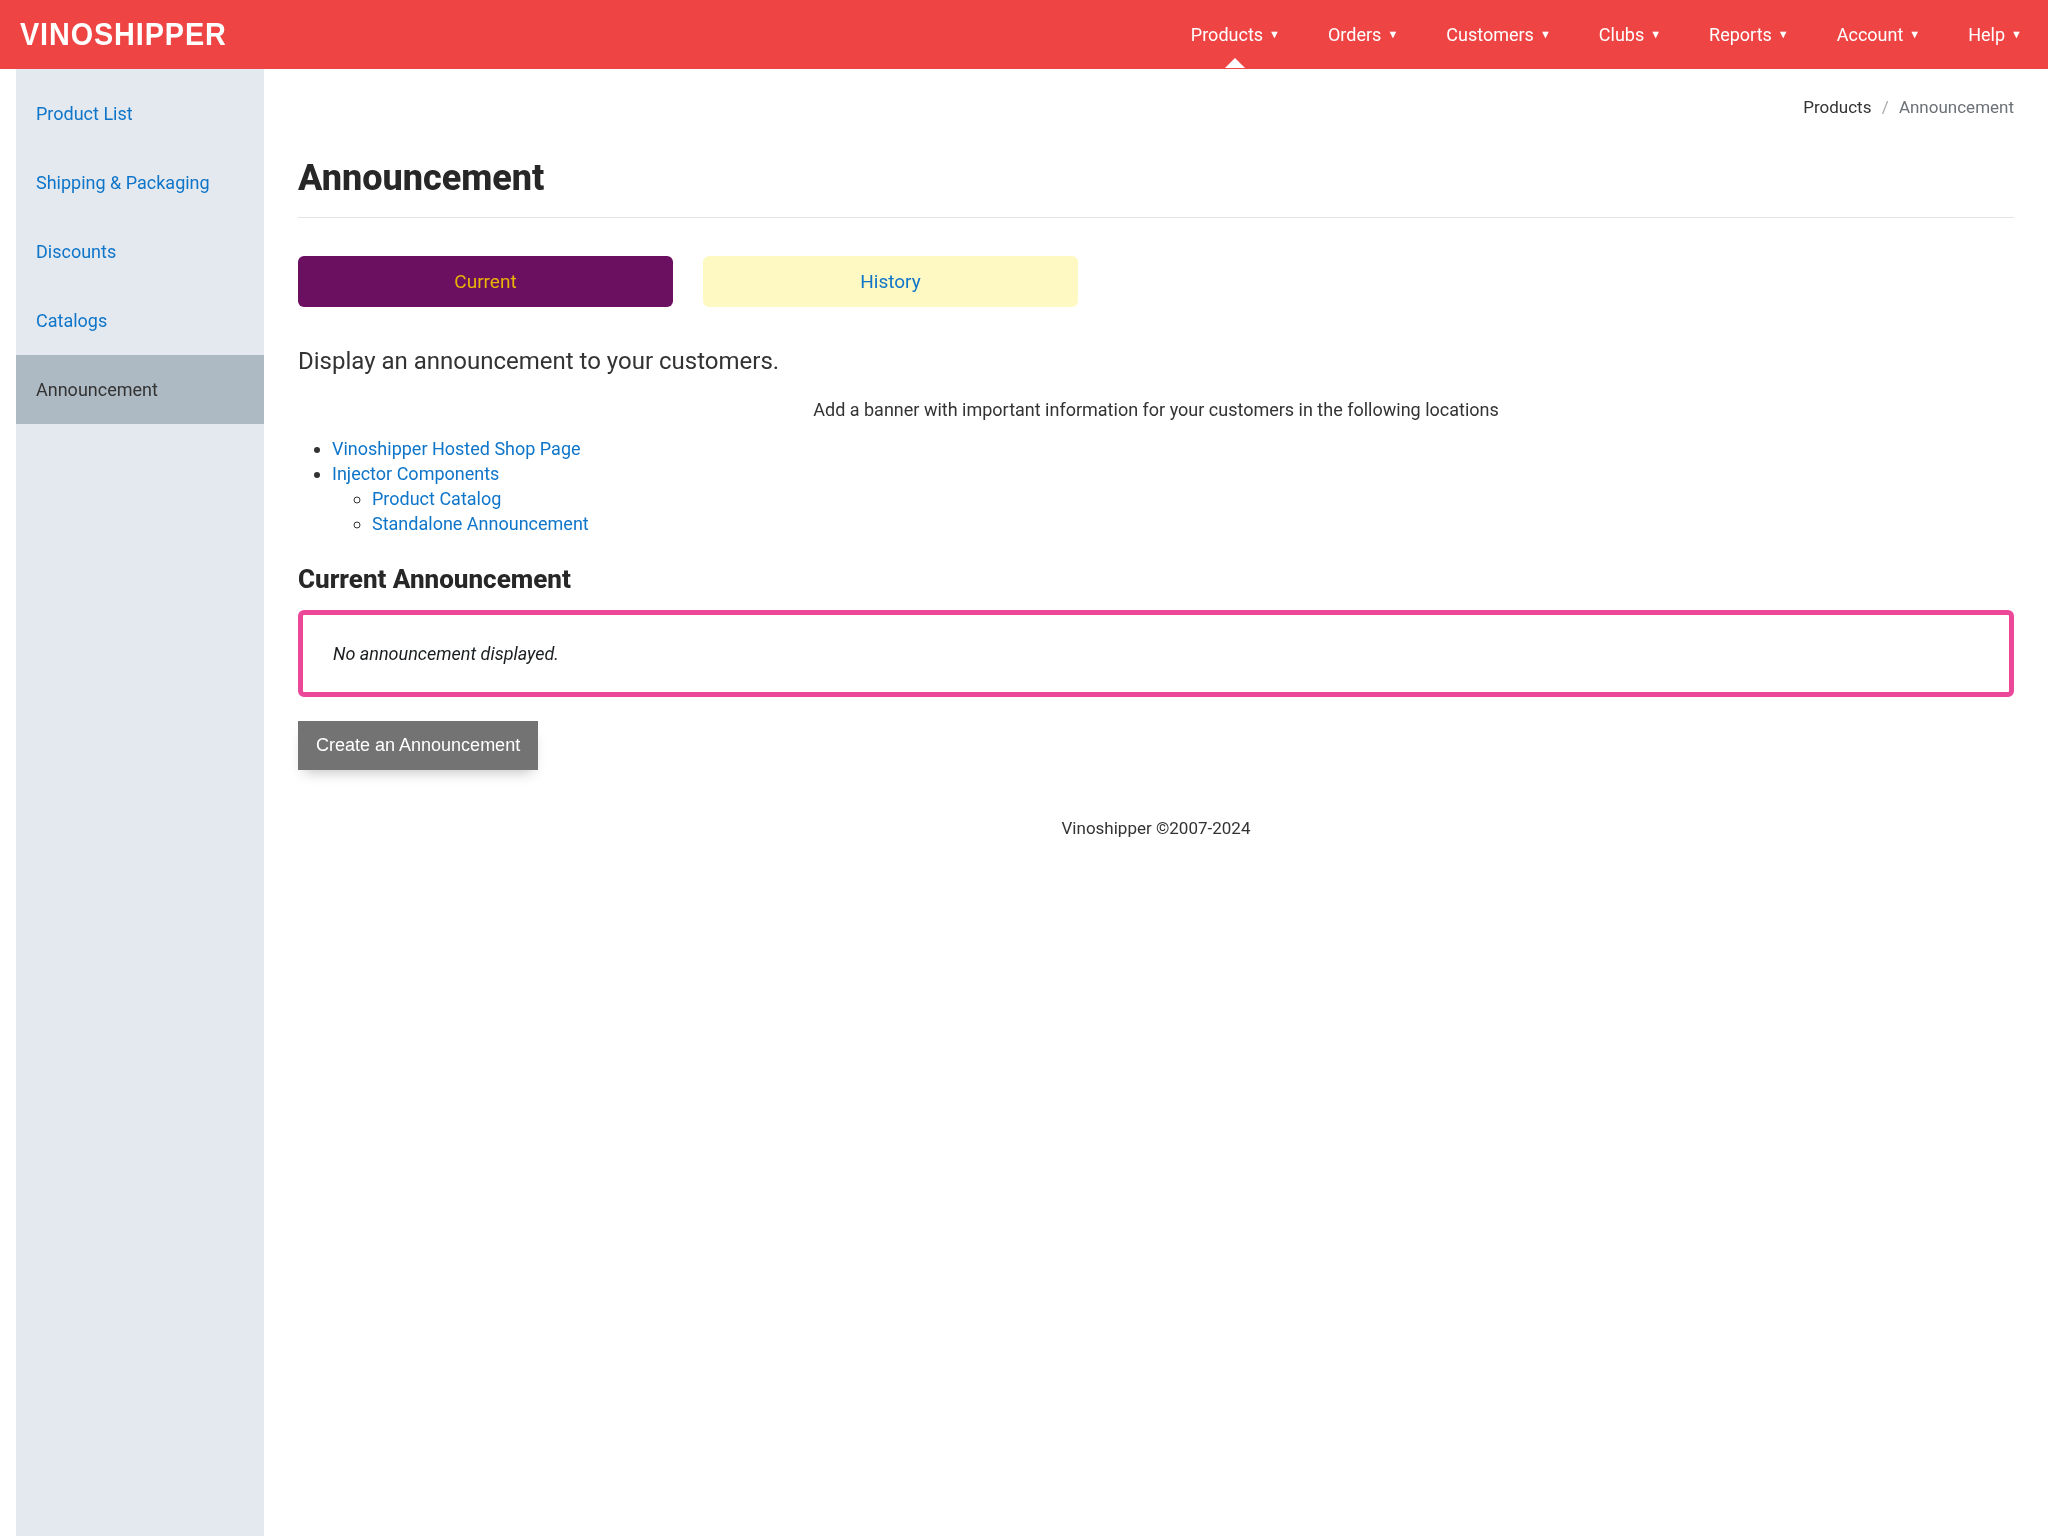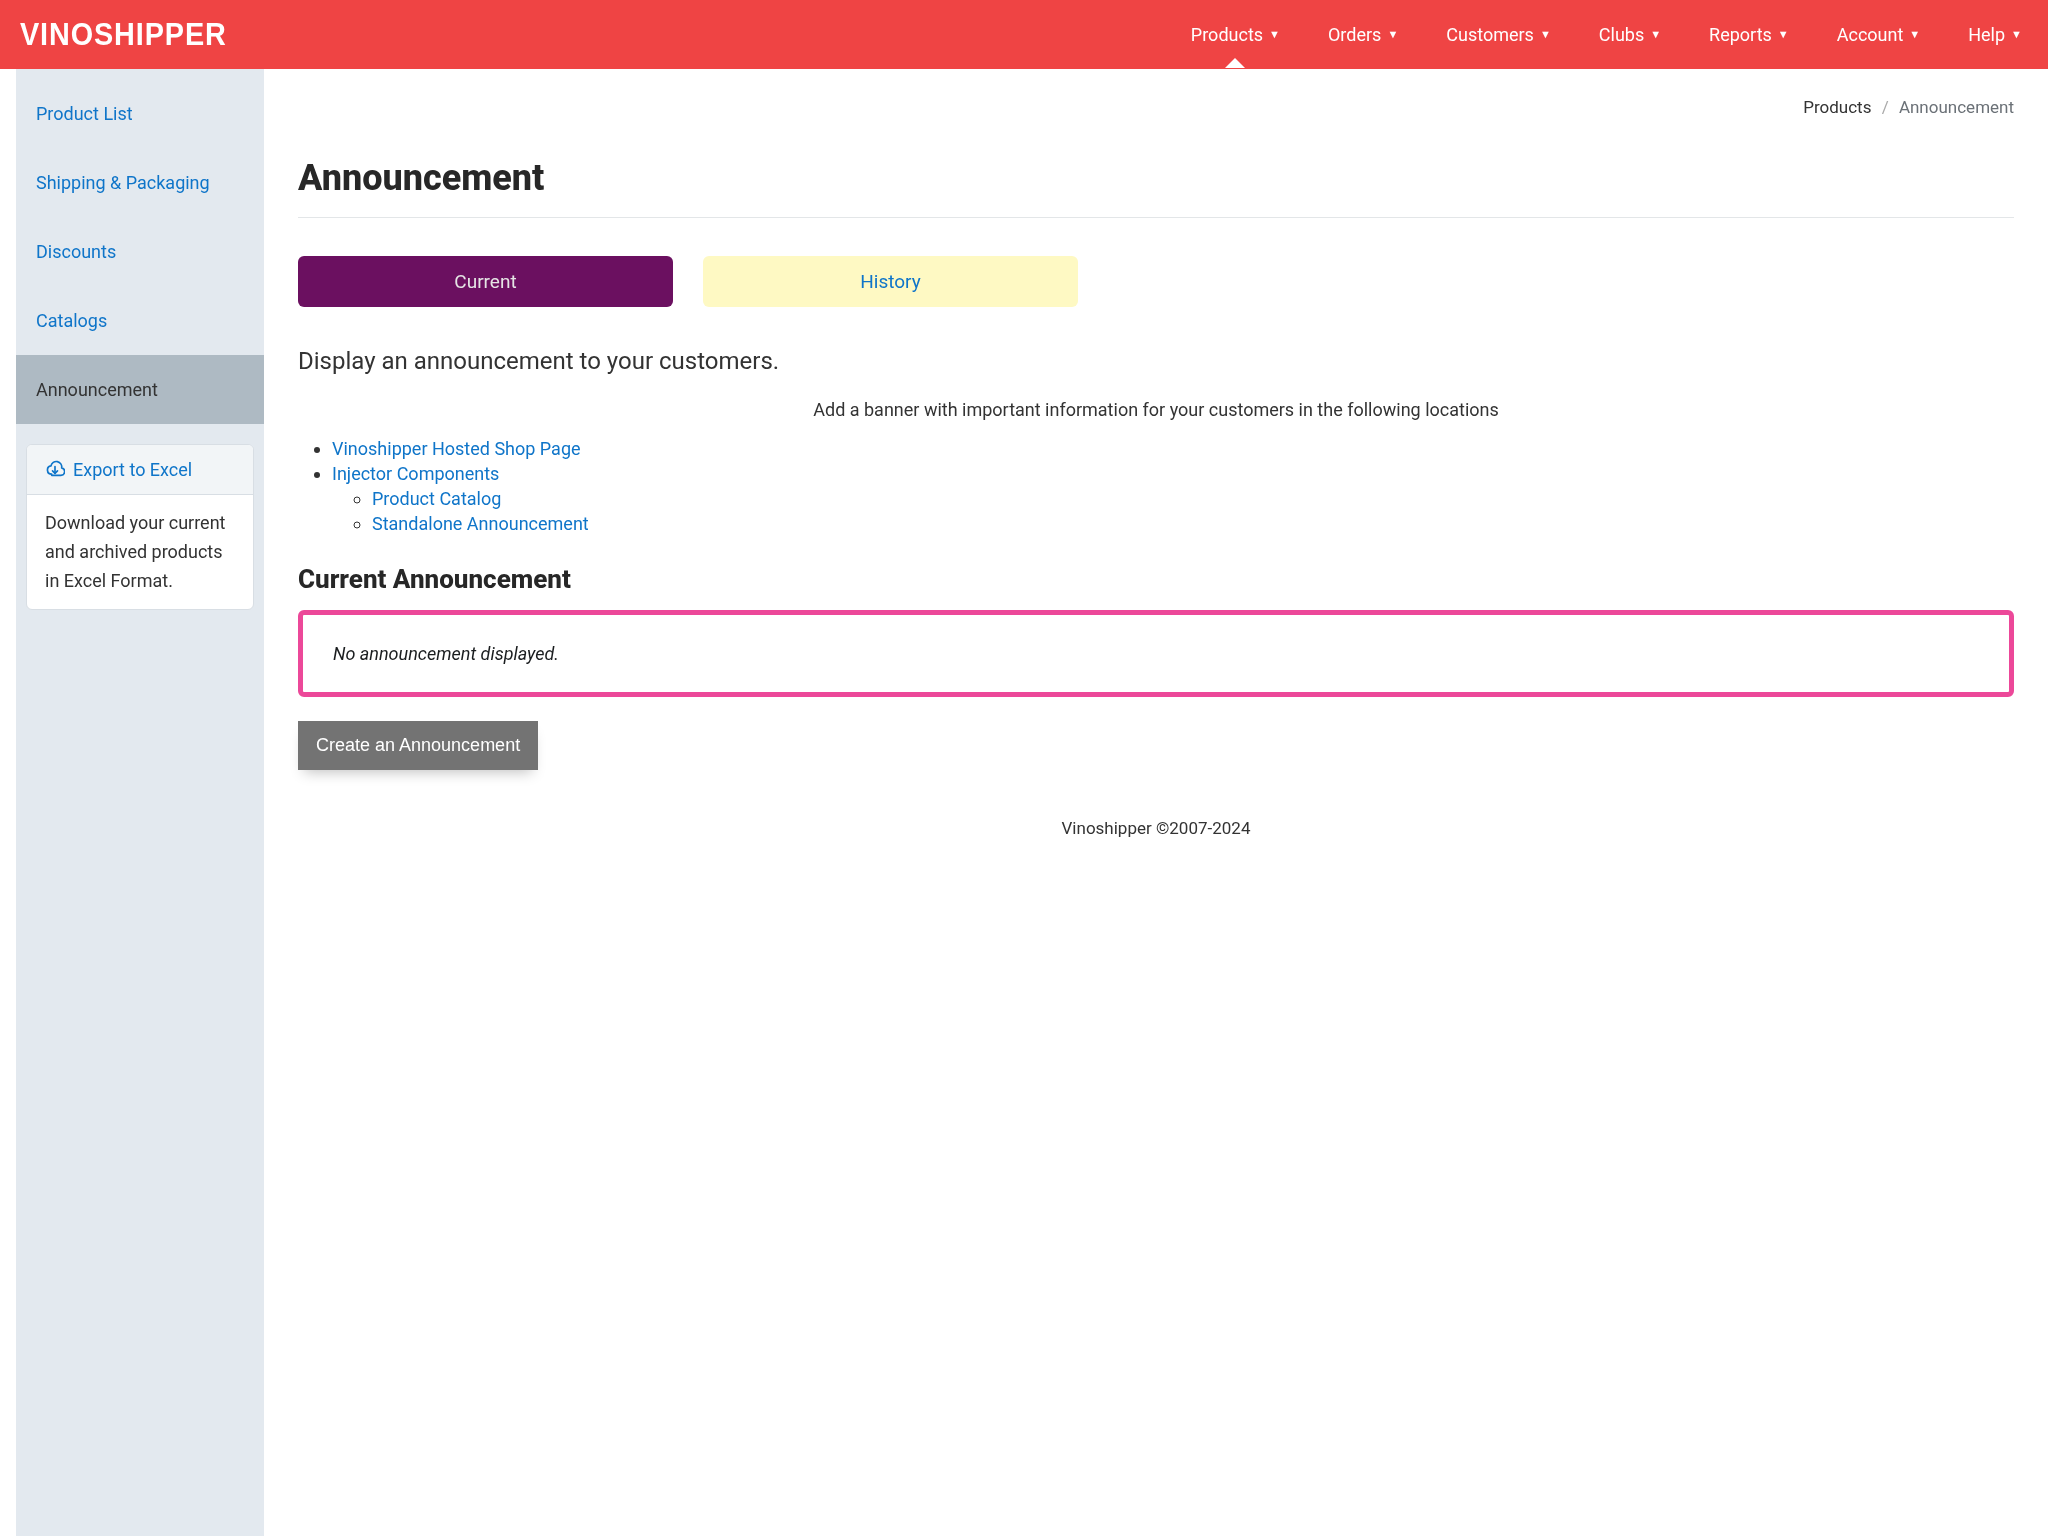--- a/index.html
+++ b/index.html
@@ -123,21 +123,21 @@
     }
     .tabs { display: flex; gap: 30px; margin-bottom: 40px; }
     .tab {
       flex: 0 0 375px;
       text-align: center;
       padding: 14px 0;
       border-radius: 6px;
       font-size: 19px;
       cursor: pointer;
     }
-    .tab.active { background: #6b1060; color: #e5e5e5; }
+    .tab.active { background: #6b1060; color: #eab308; }
     .tab.inactive { background: #fef9c3; color: #0f75c9; }
     .lead {
       font-size: 24px;
       color: #333;
       margin-bottom: 24px;
     }
     .para {
       font-size: 18px;
       margin-bottom: 18px;
       text-align: center;
@@ -220,33 +220,20 @@
 </div>
 
 <div class="layout">
   <div class="sidebar">
     <div class="side-item">Product List</div>
     <div class="side-item">Shipping &amp; Packaging</div>
     <div class="side-item">Discounts</div>
     <div class="side-item">Catalogs</div>
     <div class="side-item active">Announcement</div>
 
-    <div class="side-box">
-      <div class="side-box-header">
-        <span class="download-icon">
-          <svg viewBox="0 0 24 24" fill="none" stroke="#0f75c9" stroke-width="2" stroke-linecap="round" stroke-linejoin="round">
-            <path d="M8 17a5 5 0 0 1-.8-9.94A6.5 6.5 0 0 1 20 9.5a4.5 4.5 0 0 1-1 8.9H8z"></path>
-            <polyline points="9 13 12 16 15 13"></polyline>
-            <line x1="12" y1="8" x2="12" y2="16"></line>
-          </svg>
-        </span>
-        <span>Export to Excel</span>
-      </div>
-      <div class="side-box-body">Download your current and archived products in Excel Format.</div>
-    </div>
   </div>
 
   <div class="content">
     <div class="breadcrumb">
       <span class="root">Products</span>
       <span class="sep">/</span>
       <span>Announcement</span>
     </div>
 
     <h1>Announcement</h1>

